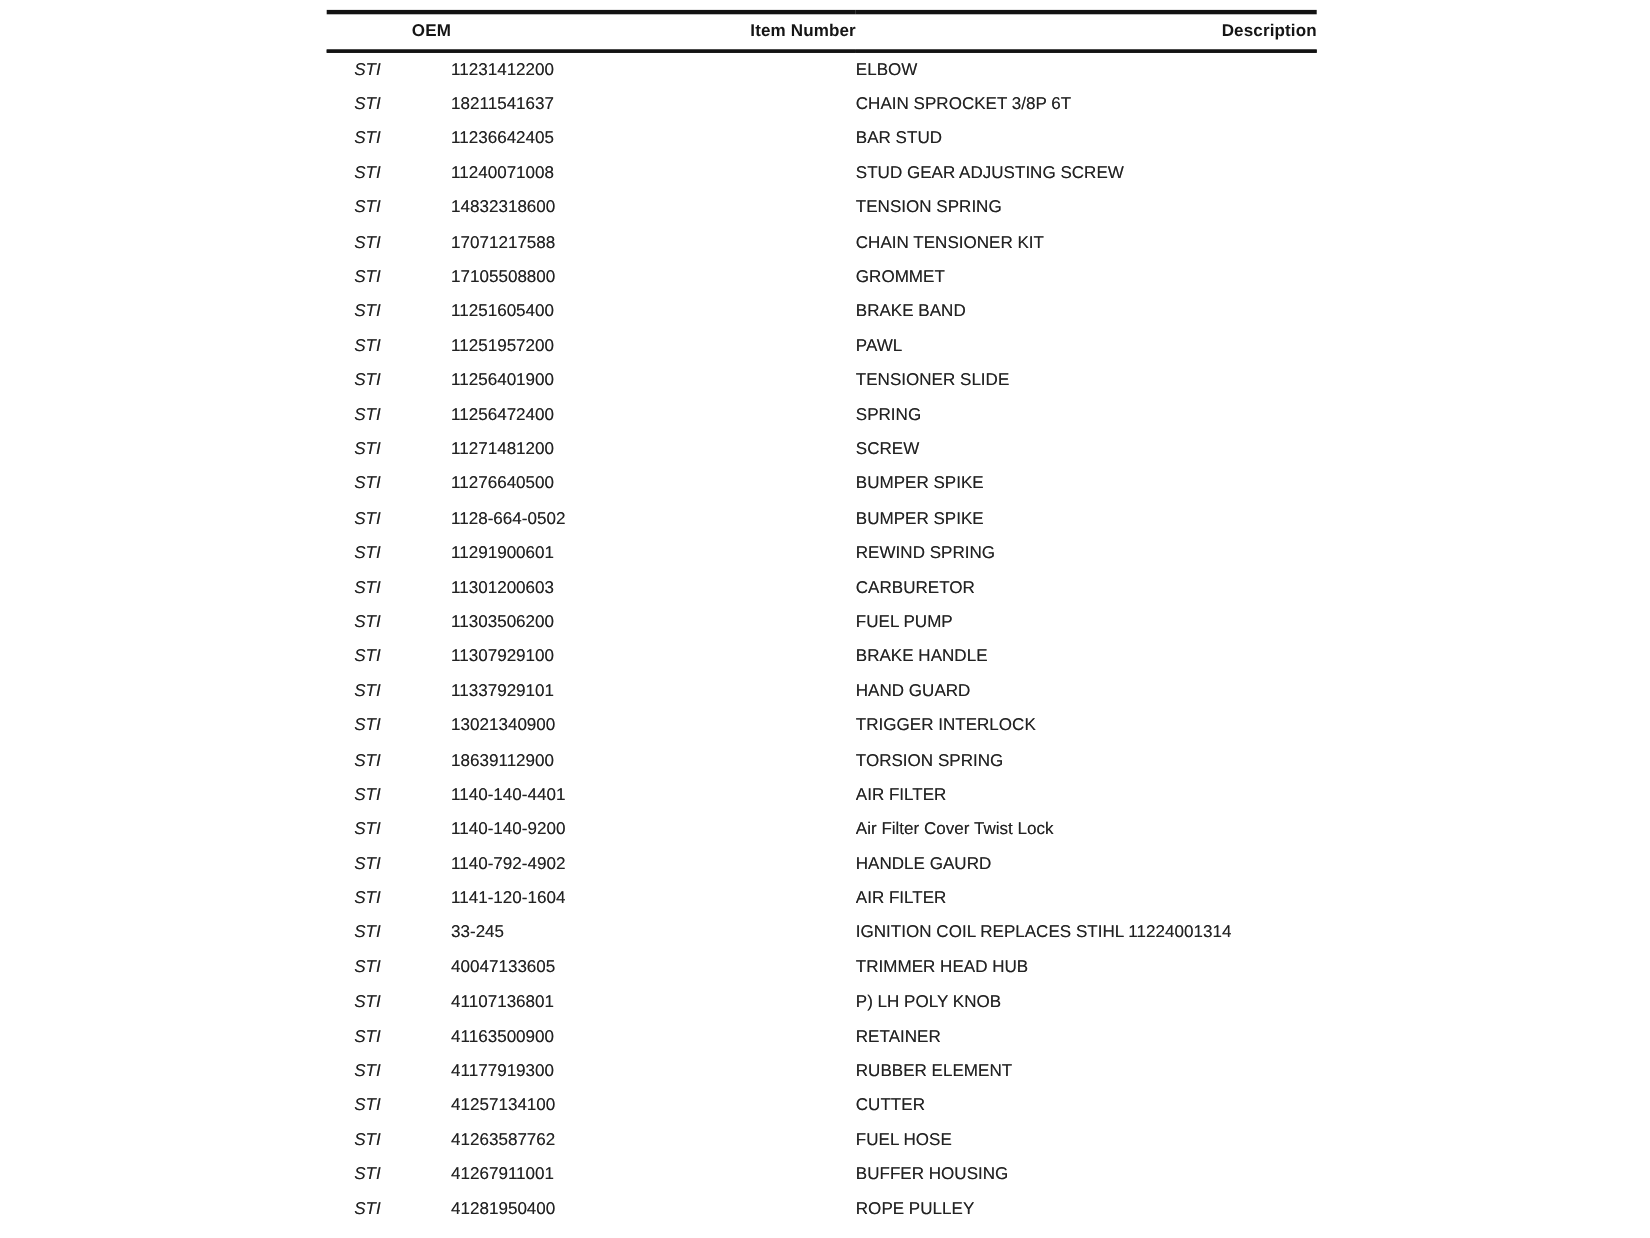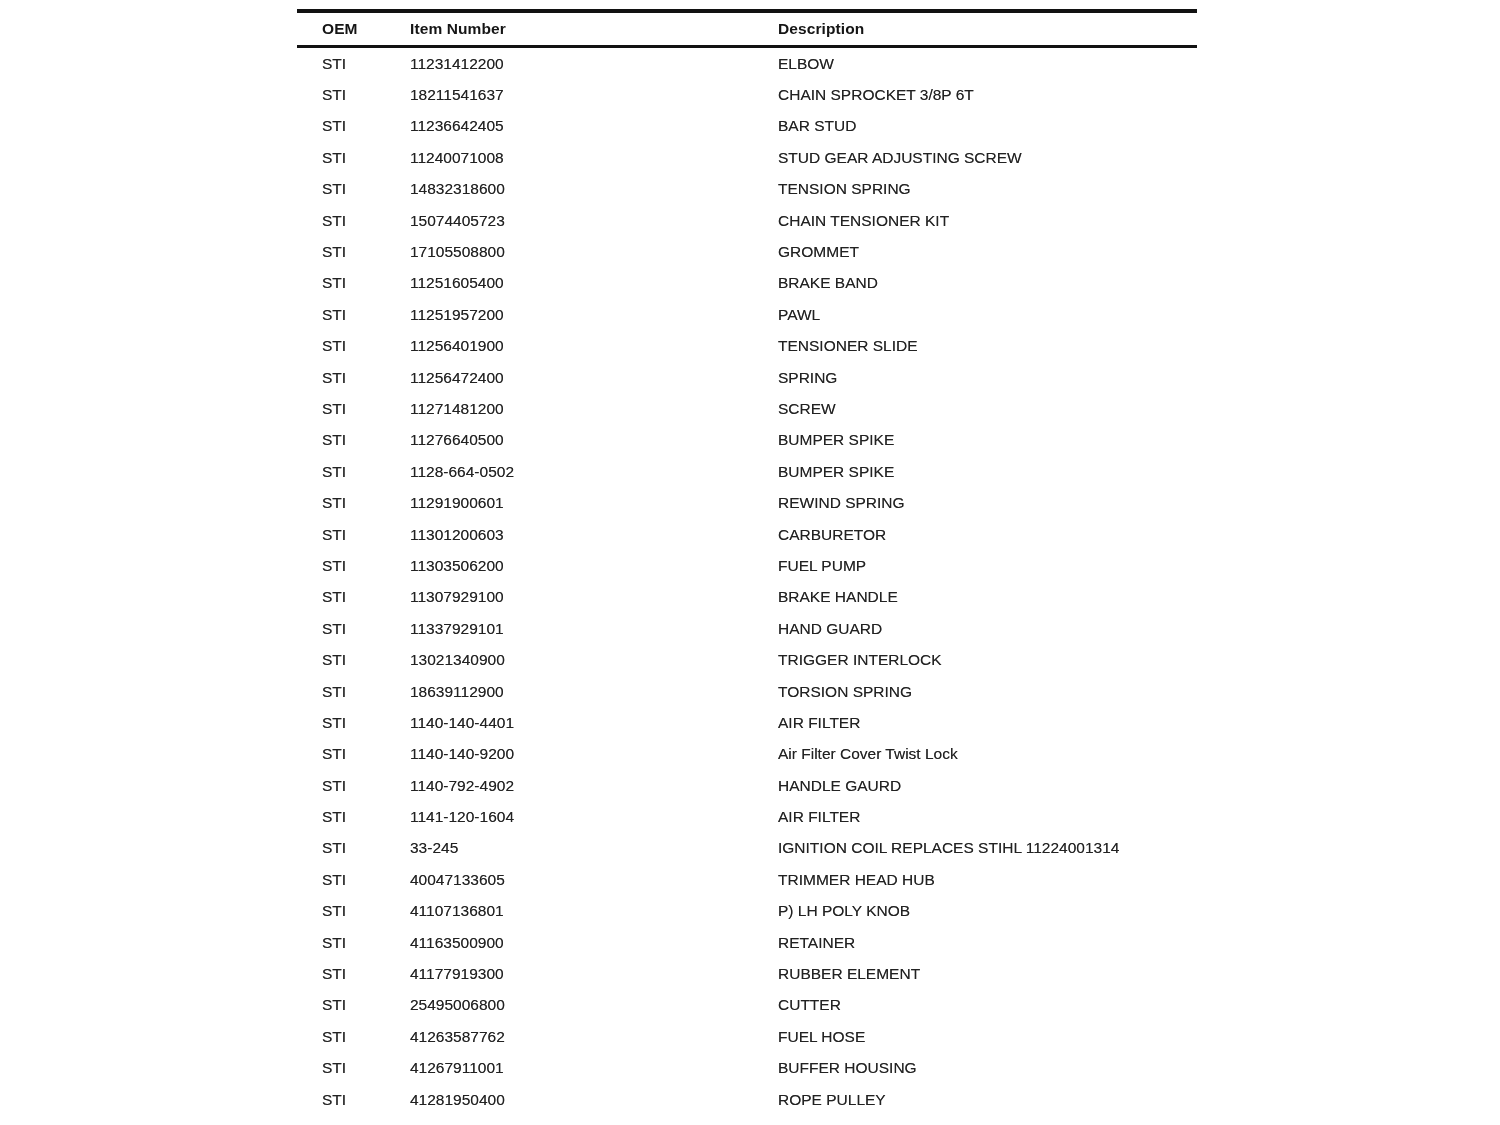--- a/index.html
+++ b/index.html
@@ -29,21 +29,21 @@
   table.parts-table {
     width: 100%;
     border-collapse: collapse;
     table-layout: fixed;
     border-top: 4px solid #121212;
   }
   col.col-oem  { width: 113px; }
   col.col-item { width: 368px; }
   col.col-desc { width: 419px; }
   thead th {
-    text-align: left;
+    text-align: right;
     font-weight: bold;
     font-size: 15.5px;
     height: 32px;
     vertical-align: middle;
     padding: 0;
     border-bottom: 3px solid #121212;
     letter-spacing: 0.1px;
     color: #151515;
   }
   thead th:first-child { padding-left: 25px; }
@@ -52,21 +52,21 @@
     font-weight: normal;
     height: 31.4px;
     vertical-align: middle;
     padding: 0;
     white-space: nowrap;
     overflow: hidden;
     color: #222222;
     
     text-shadow: 0 0 0.6px rgba(30,30,30,0.55);
   }
-  tbody td:first-child { padding-left: 25px; }
+  tbody td:first-child { padding-left: 25px; font-style: italic; }
 </style>
 </head>
 <body>
 
 <div class="page">
   <div class="parts-table-wrap">
     <table class="parts-table">
       <colgroup>
         <col class="col-oem">
         <col class="col-item">
@@ -100,21 +100,21 @@
             <td>11240071008</td>
             <td>STUD GEAR ADJUSTING SCREW</td>
           </tr>
           <tr>
             <td>STI</td>
             <td>14832318600</td>
             <td>TENSION SPRING</td>
           </tr>
           <tr>
             <td>STI</td>
-            <td>15074405723</td>
+            <td>17071217588</td>
             <td>CHAIN TENSIONER KIT</td>
           </tr>
           <tr>
             <td>STI</td>
             <td>17105508800</td>
             <td>GROMMET</td>
           </tr>
           <tr>
             <td>STI</td>
             <td>11251605400</td>
@@ -225,21 +225,21 @@
             <td>41163500900</td>
             <td>RETAINER</td>
           </tr>
           <tr>
             <td>STI</td>
             <td>41177919300</td>
             <td>RUBBER ELEMENT</td>
           </tr>
           <tr>
             <td>STI</td>
-            <td>25495006800</td>
+            <td>41257134100</td>
             <td>CUTTER</td>
           </tr>
           <tr>
             <td>STI</td>
             <td>41263587762</td>
             <td>FUEL HOSE</td>
           </tr>
           <tr>
             <td>STI</td>
             <td>41267911001</td>

